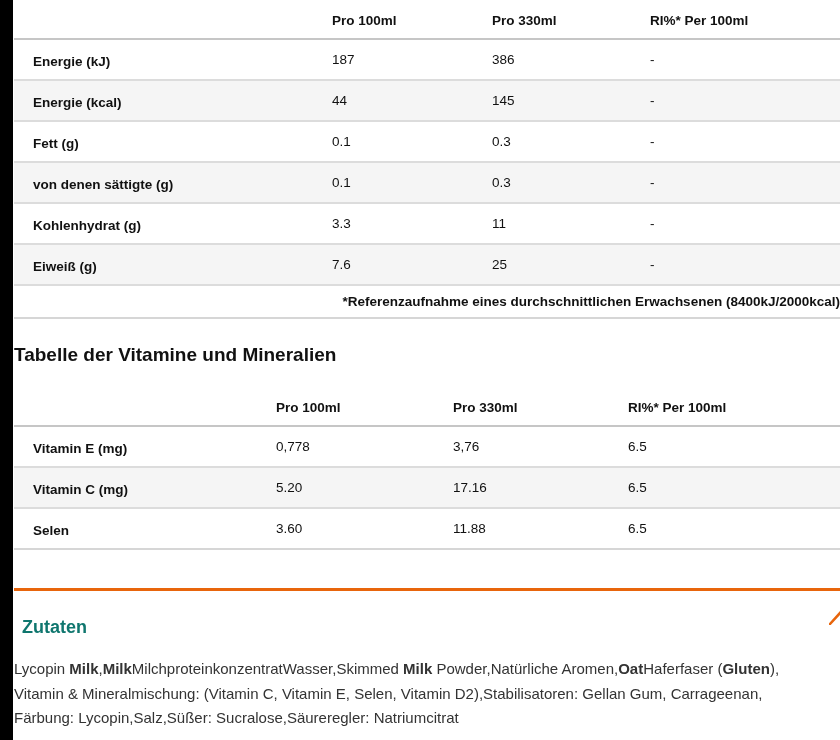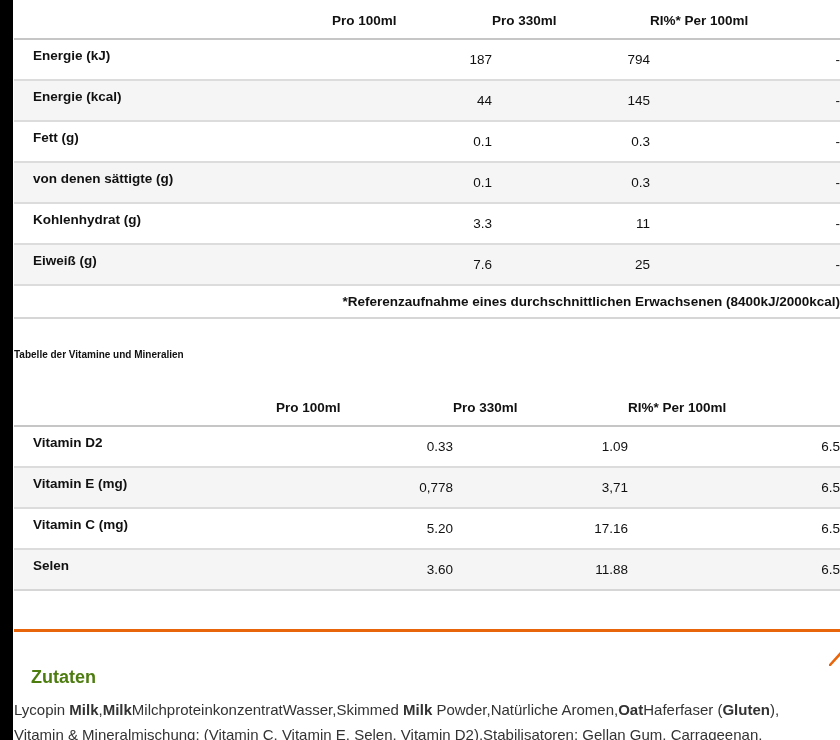--- a/index.html
+++ b/index.html
@@ -6,35 +6,35 @@
   body{font-family:"Liberation Sans","DejaVu Sans",sans-serif;background:#ffffff;}
   .page{position:relative;width:840px;height:740px;overflow:hidden;background:#ffffff;}
   .edge-bar{position:absolute;left:0;top:0;width:13px;height:740px;background:#000000;}
   .content{position:absolute;left:14px;top:0;width:826px;}
 
   table{border-collapse:collapse;table-layout:fixed;width:826px;color:#111111;
         font-size:13.5px;border-bottom:2px solid #d6d6d6;}
   thead th{text-align:left;font-weight:bold;padding:13px 0 10px 0;
            border-bottom:2px solid #c6c6c6;line-height:15px;}
   thead th.c1{padding-left:19px;}
-  tbody th{text-align:left;font-weight:bold;padding:8px 0 16px 19px;line-height:15px;}
-  tbody td{text-align:right;padding:0 0;line-height:15px;}
+  tbody th{text-align:left;font-weight:bold;padding:8px 0 4px 19px;line-height:15px;}
+  tbody td{text-align:left;padding:12px 0;line-height:15px;}
   tbody tr{border-top:2px solid #dcdcdc;}
   tbody tr:nth-child(even){background:#f5f5f5;}
   tfoot td{font-weight:bold;padding:8px 0 8px 19px;border-top:2px solid #dcdcdc;line-height:15px;text-align:right;}
 
   .t1 .c1{width:318px;} .t1 .c2{width:160px;} .t1 .c3{width:158px;} .t1 .c4{width:190px;}
   .t2 .c1{width:262px;} .t2 .c2{width:177px;} .t2 .c3{width:175px;} .t2 .c4{width:212px;}
 
-  .section-heading{margin:27px 0 0 0;font-size:10px;font-weight:bold;color:#111111;line-height:18px;}
+  .section-heading{margin:27px 0 0 0;font-size:19px;font-weight:bold;color:#111111;line-height:18px;}
   .t2{margin-top:23px;}
 
   .zutaten{margin-top:38px;border-top:3px solid #e8650c;padding-top:19px;}
   .zutaten-header{position:relative;cursor:pointer;height:20px;}
-  .zutaten-title{margin:17px;font-size:18px;font-weight:bold;color:#4d7c0f;line-height:18px;display:inline-block;}
+  .zutaten-title{margin:8px;font-size:18px;font-weight:bold;color:#0f766e;line-height:18px;display:inline-block;}
   .chevron{position:absolute;right:-11px;top:1px;}
 
   .ingredients{margin-top:27px;font-size:15px;line-height:24.5px;color:#333333;}
   .ingredients div{white-space:nowrap;}
   .ingredients b{font-weight:bold;text-align:right;}
 </style>
 </head>
 <body>
 
 <div class="page">
@@ -54,21 +54,21 @@
           <th class="c1"></th>
           <th class="c2">Pro 100ml</th>
           <th class="c3">Pro 330ml</th>
           <th class="c4">RI%* Per 100ml</th>
         </tr>
       </thead>
       <tbody>
           <tr>
             <th>Energie (kJ)</th>
             <td>187</td>
-            <td>794</td>
+            <td>386</td>
             <td>-</td>
           </tr>
           <tr>
             <th>Energie (kcal)</th>
             <td>44</td>
             <td>145</td>
             <td>-</td>
           </tr>
           <tr>
             <th>Fett (g)</th>
@@ -114,29 +114,23 @@
       <thead>
         <tr>
           <th class="c1"></th>
           <th class="c2">Pro 100ml</th>
           <th class="c3">Pro 330ml</th>
           <th class="c4">RI%* Per 100ml</th>
         </tr>
       </thead>
       <tbody>
           <tr>
-            <th>Vitamin D2</th>
-            <td>0.33</td>
-            <td>1.09</td>
-            <td>6.5</td>
-          </tr>
-          <tr>
             <th>Vitamin E (mg)</th>
             <td>0,778</td>
-            <td>3,71</td>
+            <td>3,76</td>
             <td>6.5</td>
           </tr>
           <tr>
             <th>Vitamin C (mg)</th>
             <td>5.20</td>
             <td>17.16</td>
             <td>6.5</td>
           </tr>
           <tr>
             <th>Selen</th>

